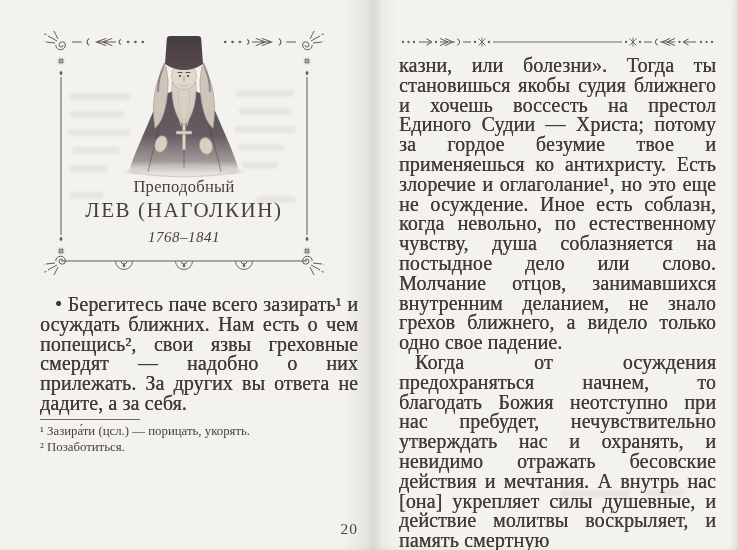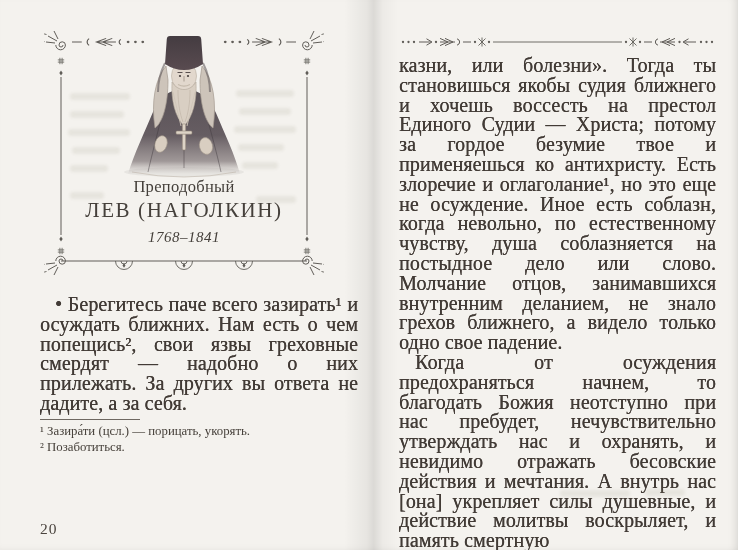--- a/index.html
+++ b/index.html
@@ -37,21 +37,21 @@
   .page.right .body{margin-top:6px;}
   .body p{margin:0;}
   p.bullet{text-indent:15px;}
   p.indent{text-indent:16px;}
 
   
   .footnotes{margin-top:5px;font-size:12.8px;line-height:16.4px;color:var(--footnote_ink);}
   .fnrule{width:100px;height:0;border-top:1px solid #6e6861;margin:0 0 3px 0;}
   .footnotes p{margin:0;}
 
-  .pagenum{position:absolute;bottom:12px;left:0;width:100%;text-align:left;
+  .pagenum{position:absolute;bottom:12px;left:0;width:100%;text-align:right;
            font-size:15.5px;letter-spacing:1px;color:#4a443e;}
 
   .head-orn{display:block;margin-top:34px;color:var(--ornament);}
 
   
   .ghost{position:absolute;height:7px;border-radius:3px;background:var(--ghost);
          opacity:.13;filter:blur(1.4px);pointer-events:none;}
 </style>
 </head>
 <body>

